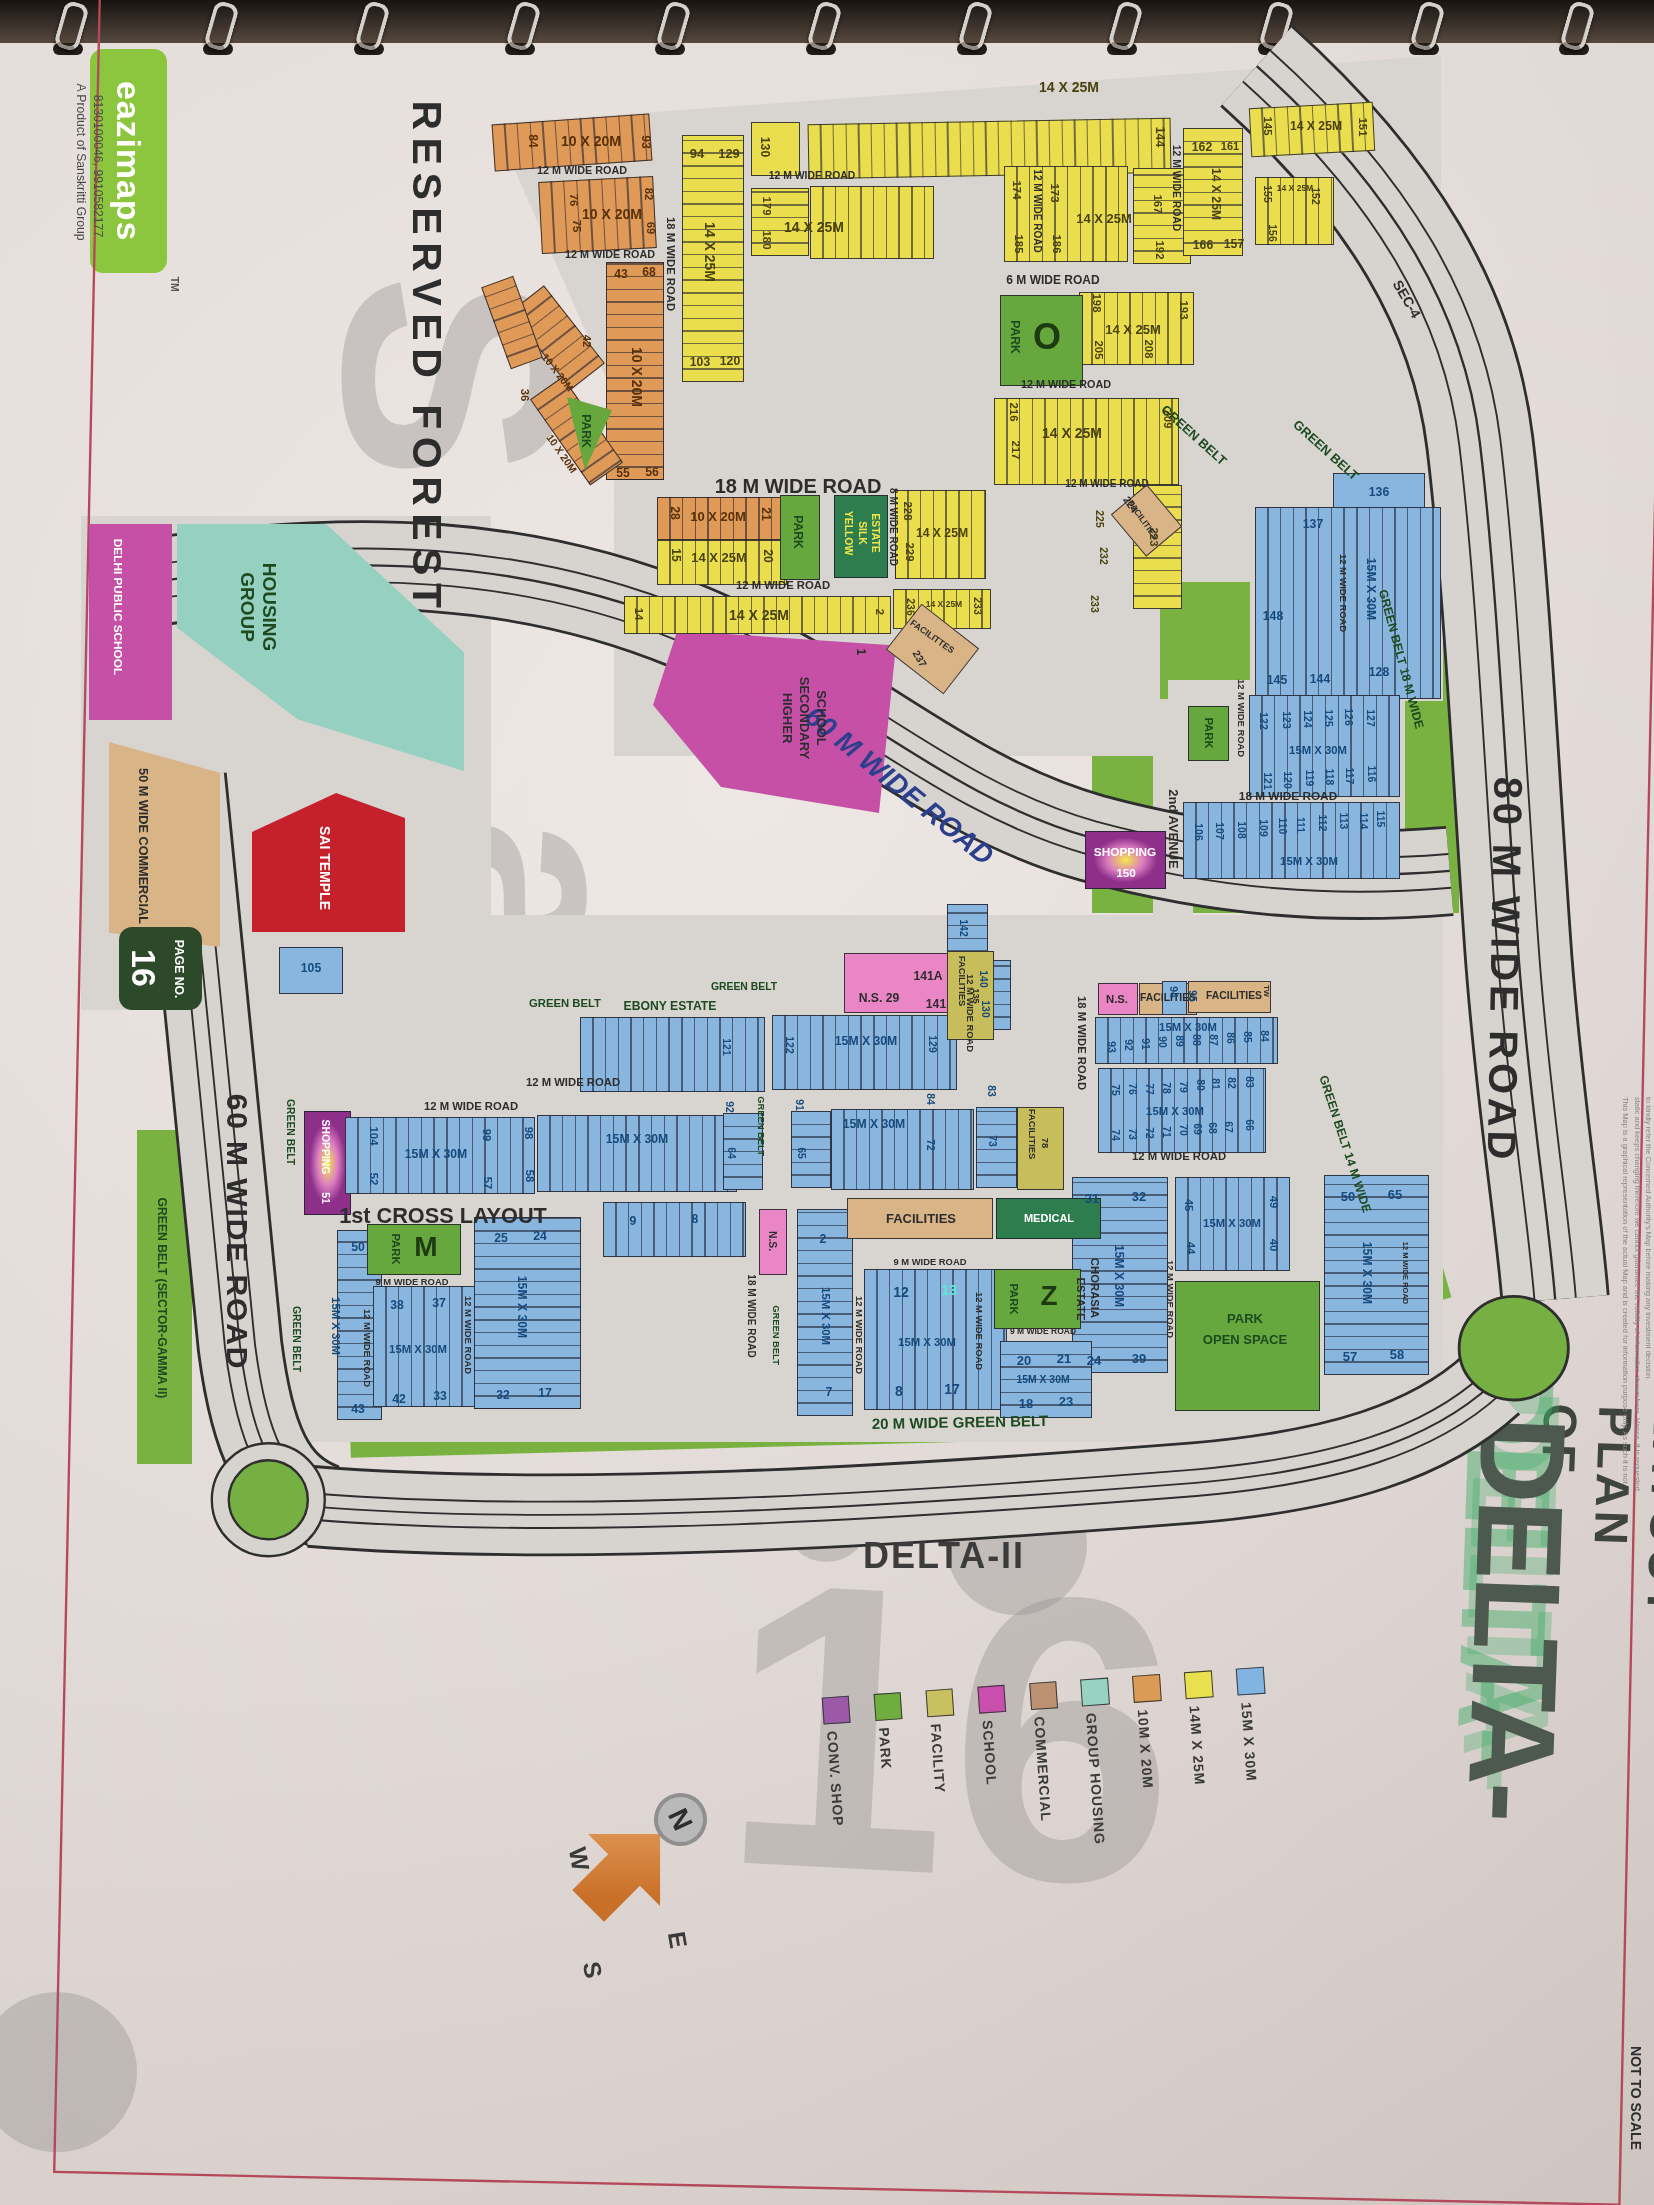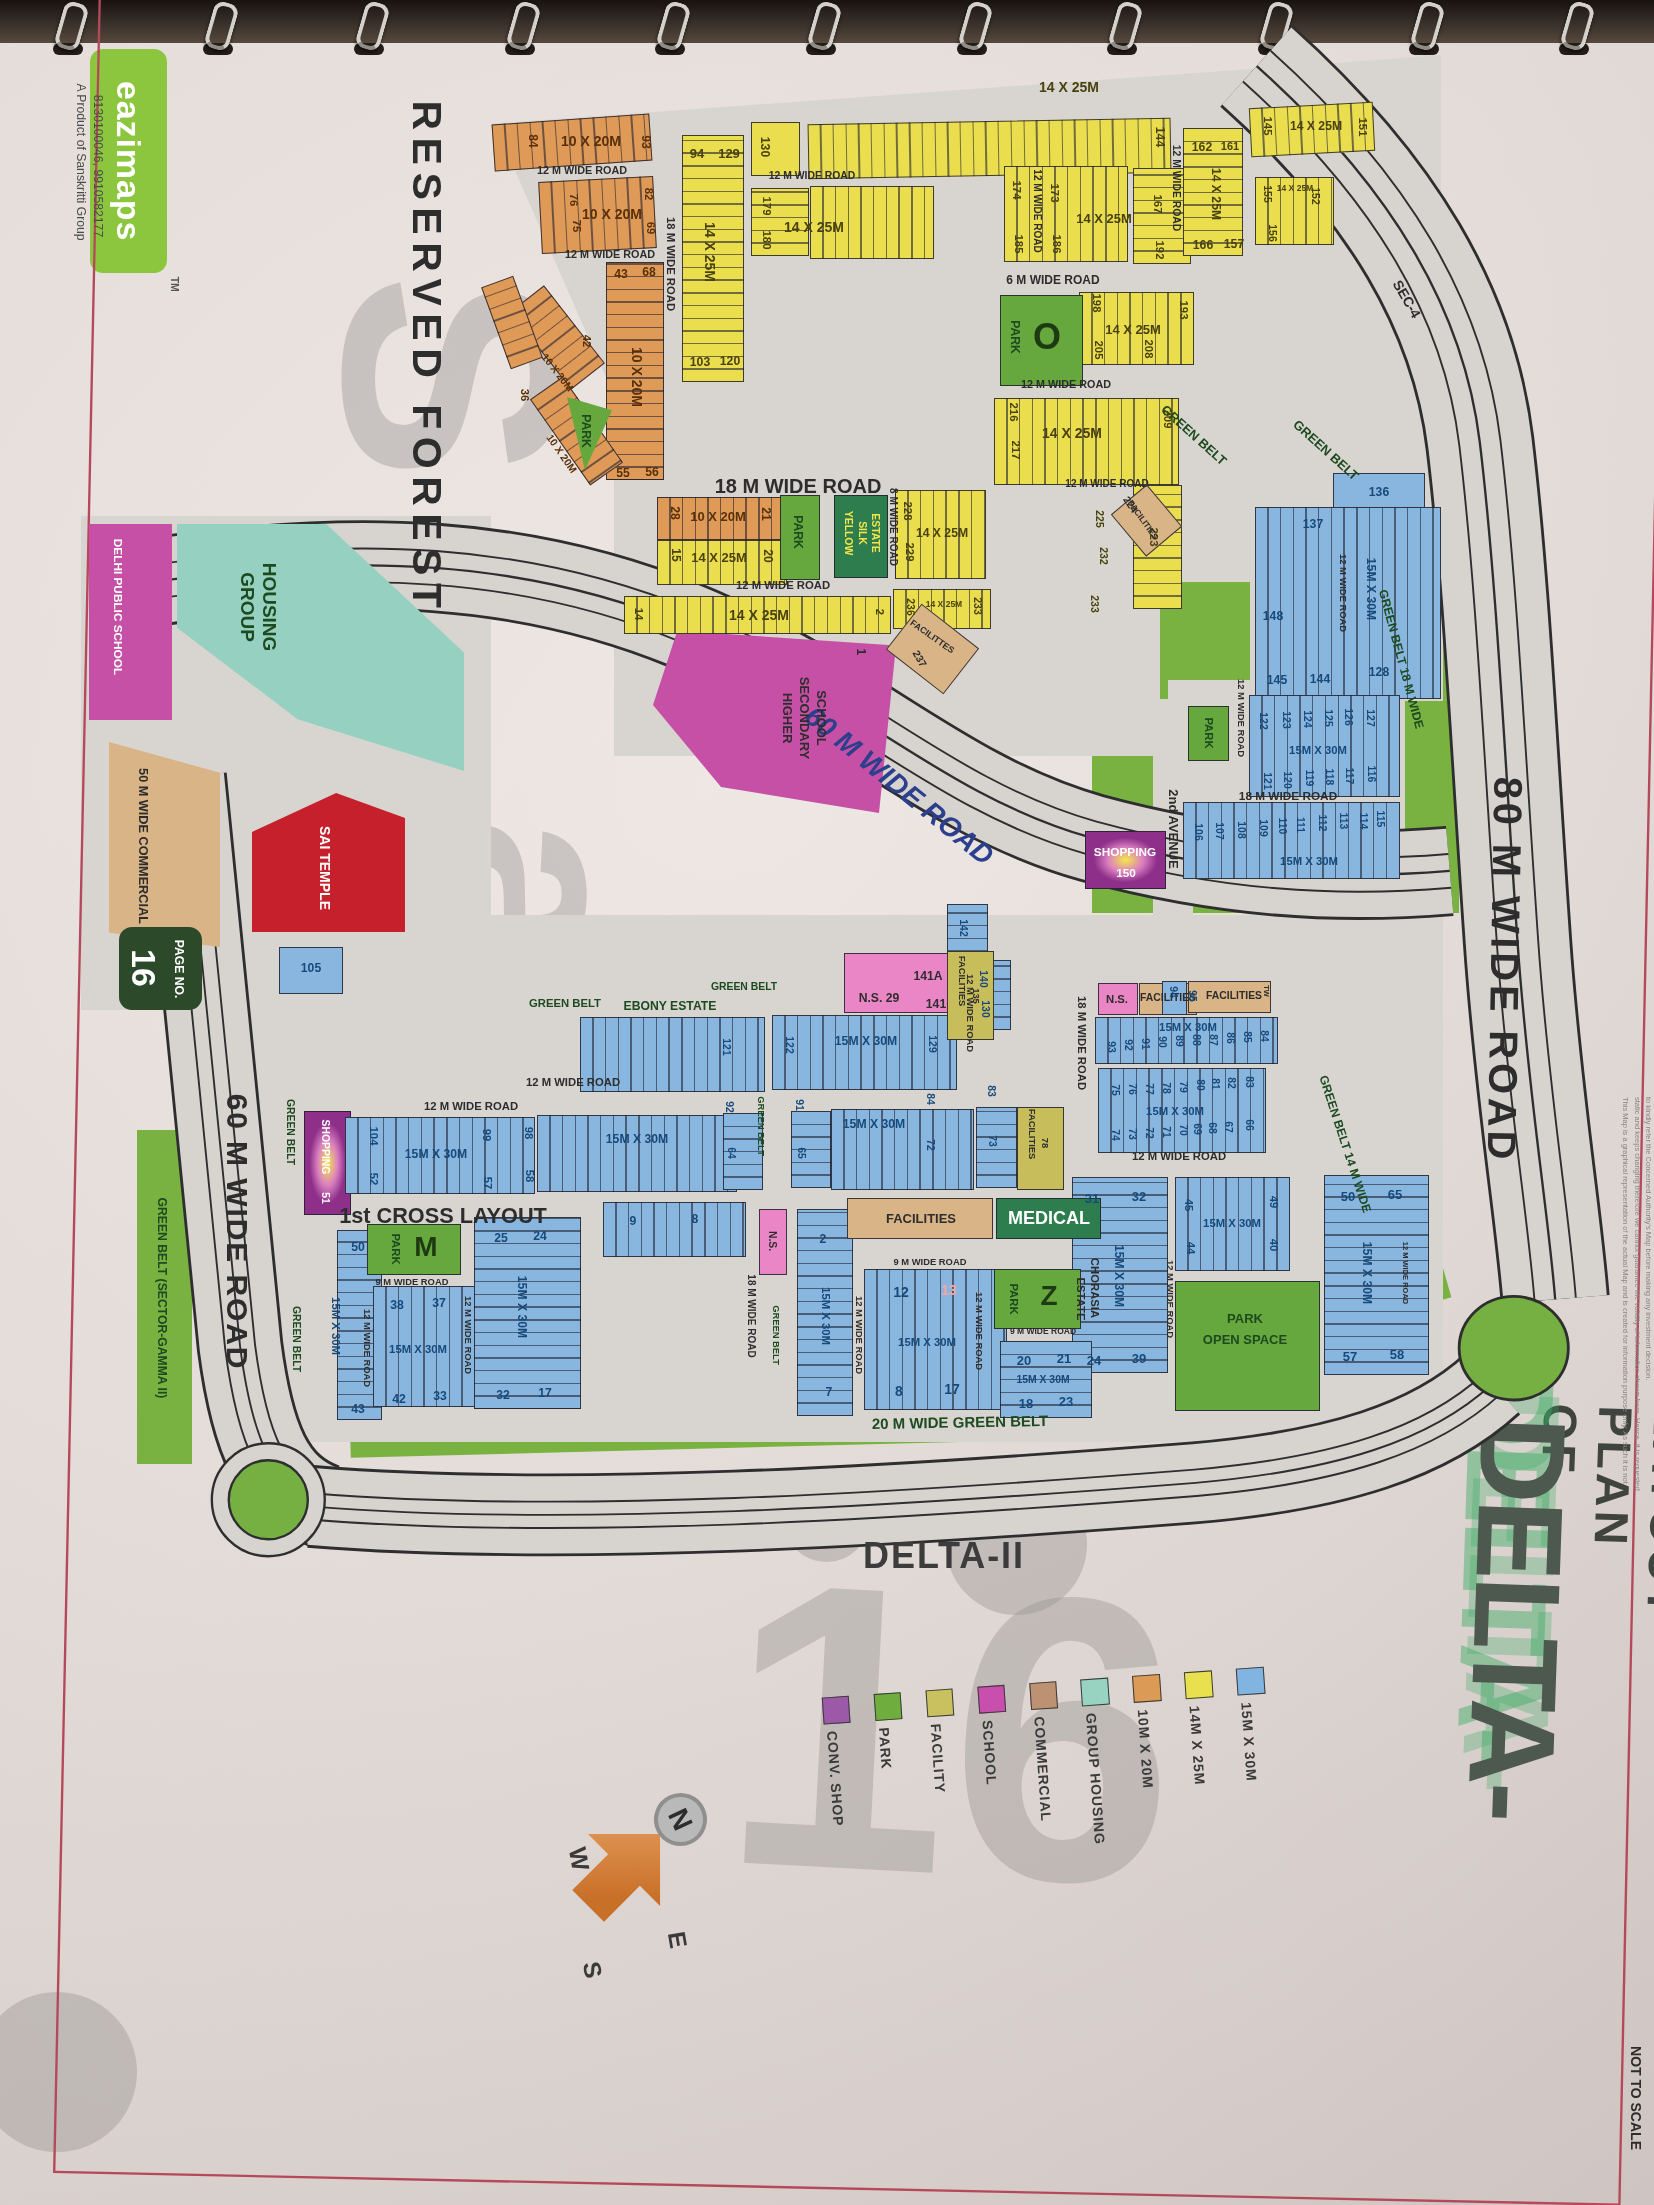--- a/index.html
+++ b/index.html
@@ -478,24 +478,24 @@
       <span class="lbl" style="left: 503px; top: 1395px; transform: translate(-50%, -50%) rotate(0deg); font-size: 12.2px; color: rgb(22, 74, 124); z-index: 6;">32</span>
       <span class="lbl" style="left: 545px; top: 1393px; transform: translate(-50%, -50%) rotate(0deg); font-size: 12.2px; color: rgb(22, 74, 124); z-index: 6;">17</span>
       <span class="lbl" style="left: 633px; top: 1221px; transform: translate(-50%, -50%) rotate(0deg); font-size: 12.2px; color: rgb(22, 74, 124); z-index: 6;">9</span>
       <span class="lbl" style="left: 695px; top: 1219px; transform: translate(-50%, -50%) rotate(0deg); font-size: 12.2px; color: rgb(22, 74, 124); z-index: 6;">8</span>
       <span class="lbl" style="left: 751px; top: 1316px; transform: translate(-50%, -50%) rotate(90deg); font-size: 10px; color: rgb(45, 45, 45); z-index: 6;">18 M WIDE ROAD</span>
       <span class="lbl" style="left: 772px; top: 1241px; transform: translate(-50%, -50%) rotate(90deg); font-size: 10.4px; color: rgb(45, 45, 45); z-index: 6;">N.S.</span>
       <span class="lbl" style="left: 823px; top: 1239px; transform: translate(-50%, -50%) rotate(0deg); font-size: 12.2px; color: rgb(22, 74, 124); z-index: 6;">2</span>
       <span class="lbl" style="left: 825px; top: 1316px; transform: translate(-50%, -50%) rotate(90deg); font-size: 11.3px; color: rgb(22, 74, 124); z-index: 6;">15M X 30M</span>
       <span class="lbl" style="left: 829px; top: 1392px; transform: translate(-50%, -50%) rotate(0deg); font-size: 12.2px; color: rgb(22, 74, 124); z-index: 6;">7</span>
       <span class="lbl" style="left: 921px; top: 1218px; transform: translate(-50%, -50%) rotate(0deg); font-size: 13px; color: rgb(45, 45, 45); z-index: 6;">FACILITIES</span>
-      <span class="lbl" style="left: 1049px; top: 1218px; transform: translate(-50%, -50%) rotate(0deg); font-size: 18px; color: rgb(255, 255, 255); z-index: 6;">MEDICAL</span>
+      <span class="lbl" style="left: 1049px; top: 1218px; transform: translate(-50%, -50%) rotate(0deg); font-size: 11px; color: rgb(255, 255, 255); z-index: 6;">MEDICAL</span>
       <span class="lbl" style="left: 930px; top: 1262px; transform: translate(-50%, -50%) rotate(0deg); font-size: 9.4px; color: rgb(45, 45, 45); z-index: 6;">9 M WIDE ROAD</span>
       <span class="lbl" style="left: 901px; top: 1292px; transform: translate(-50%, -50%) rotate(0deg); font-size: 14px; color: rgb(22, 74, 124); z-index: 6;">12</span>
-      <span class="lbl" style="left: 949px; top: 1290px; transform: translate(-50%, -50%) rotate(0deg); font-size: 14px; color: #fca5a5; z-index: 6;">13</span>
+      <span class="lbl" style="left: 949px; top: 1290px; transform: translate(-50%, -50%) rotate(0deg); font-size: 14px; color: #5eead4; z-index: 6;">13</span>
       <span class="lbl" style="left: 927px; top: 1343px; transform: translate(-50%, -50%) rotate(0deg); font-size: 11.3px; color: rgb(22, 74, 124); z-index: 6;">15M X 30M</span>
       <span class="lbl" style="left: 899px; top: 1391px; transform: translate(-50%, -50%) rotate(0deg); font-size: 14px; color: rgb(22, 74, 124); z-index: 6;">8</span>
       <span class="lbl" style="left: 952px; top: 1389px; transform: translate(-50%, -50%) rotate(0deg); font-size: 14px; color: rgb(22, 74, 124); z-index: 6;">17</span>
       <span class="lbl" style="left: 859px; top: 1335px; transform: translate(-50%, -50%) rotate(90deg); font-size: 9.4px; color: rgb(45, 45, 45); z-index: 6;">12 M WIDE ROAD</span>
       <span class="lbl" style="left: 979px; top: 1331px; transform: translate(-50%, -50%) rotate(90deg); font-size: 9.4px; color: rgb(45, 45, 45); z-index: 6;">12 M WIDE ROAD</span>
       <span class="lbl" style="left: 1013px; top: 1299px; transform: translate(-50%, -50%) rotate(90deg); font-size: 11.3px; color: rgb(29, 74, 31); z-index: 6;">PARK</span>
       <span class="lbl" style="left: 1049px; top: 1296px; transform: translate(-50%, -50%) rotate(0deg); font-size: 28px; color: rgb(29, 58, 18); z-index: 6;">Z</span>
       <span class="lbl" style="left: 1094px; top: 1288px; transform: translate(-50%, -50%) rotate(90deg); font-size: 11.3px; color: rgb(45, 45, 45); z-index: 6;">CHORASIA</span>
       <span class="lbl" style="left: 1080px; top: 1299px; transform: translate(-50%, -50%) rotate(90deg); font-size: 11.3px; color: rgb(45, 45, 45); z-index: 6;">ESTATE</span>
       <span class="lbl" style="left: 1043px; top: 1331px; transform: translate(-50%, -50%) rotate(0deg); font-size: 8.5px; color: rgb(45, 45, 45); z-index: 6;">9 M WIDE ROAD</span>

